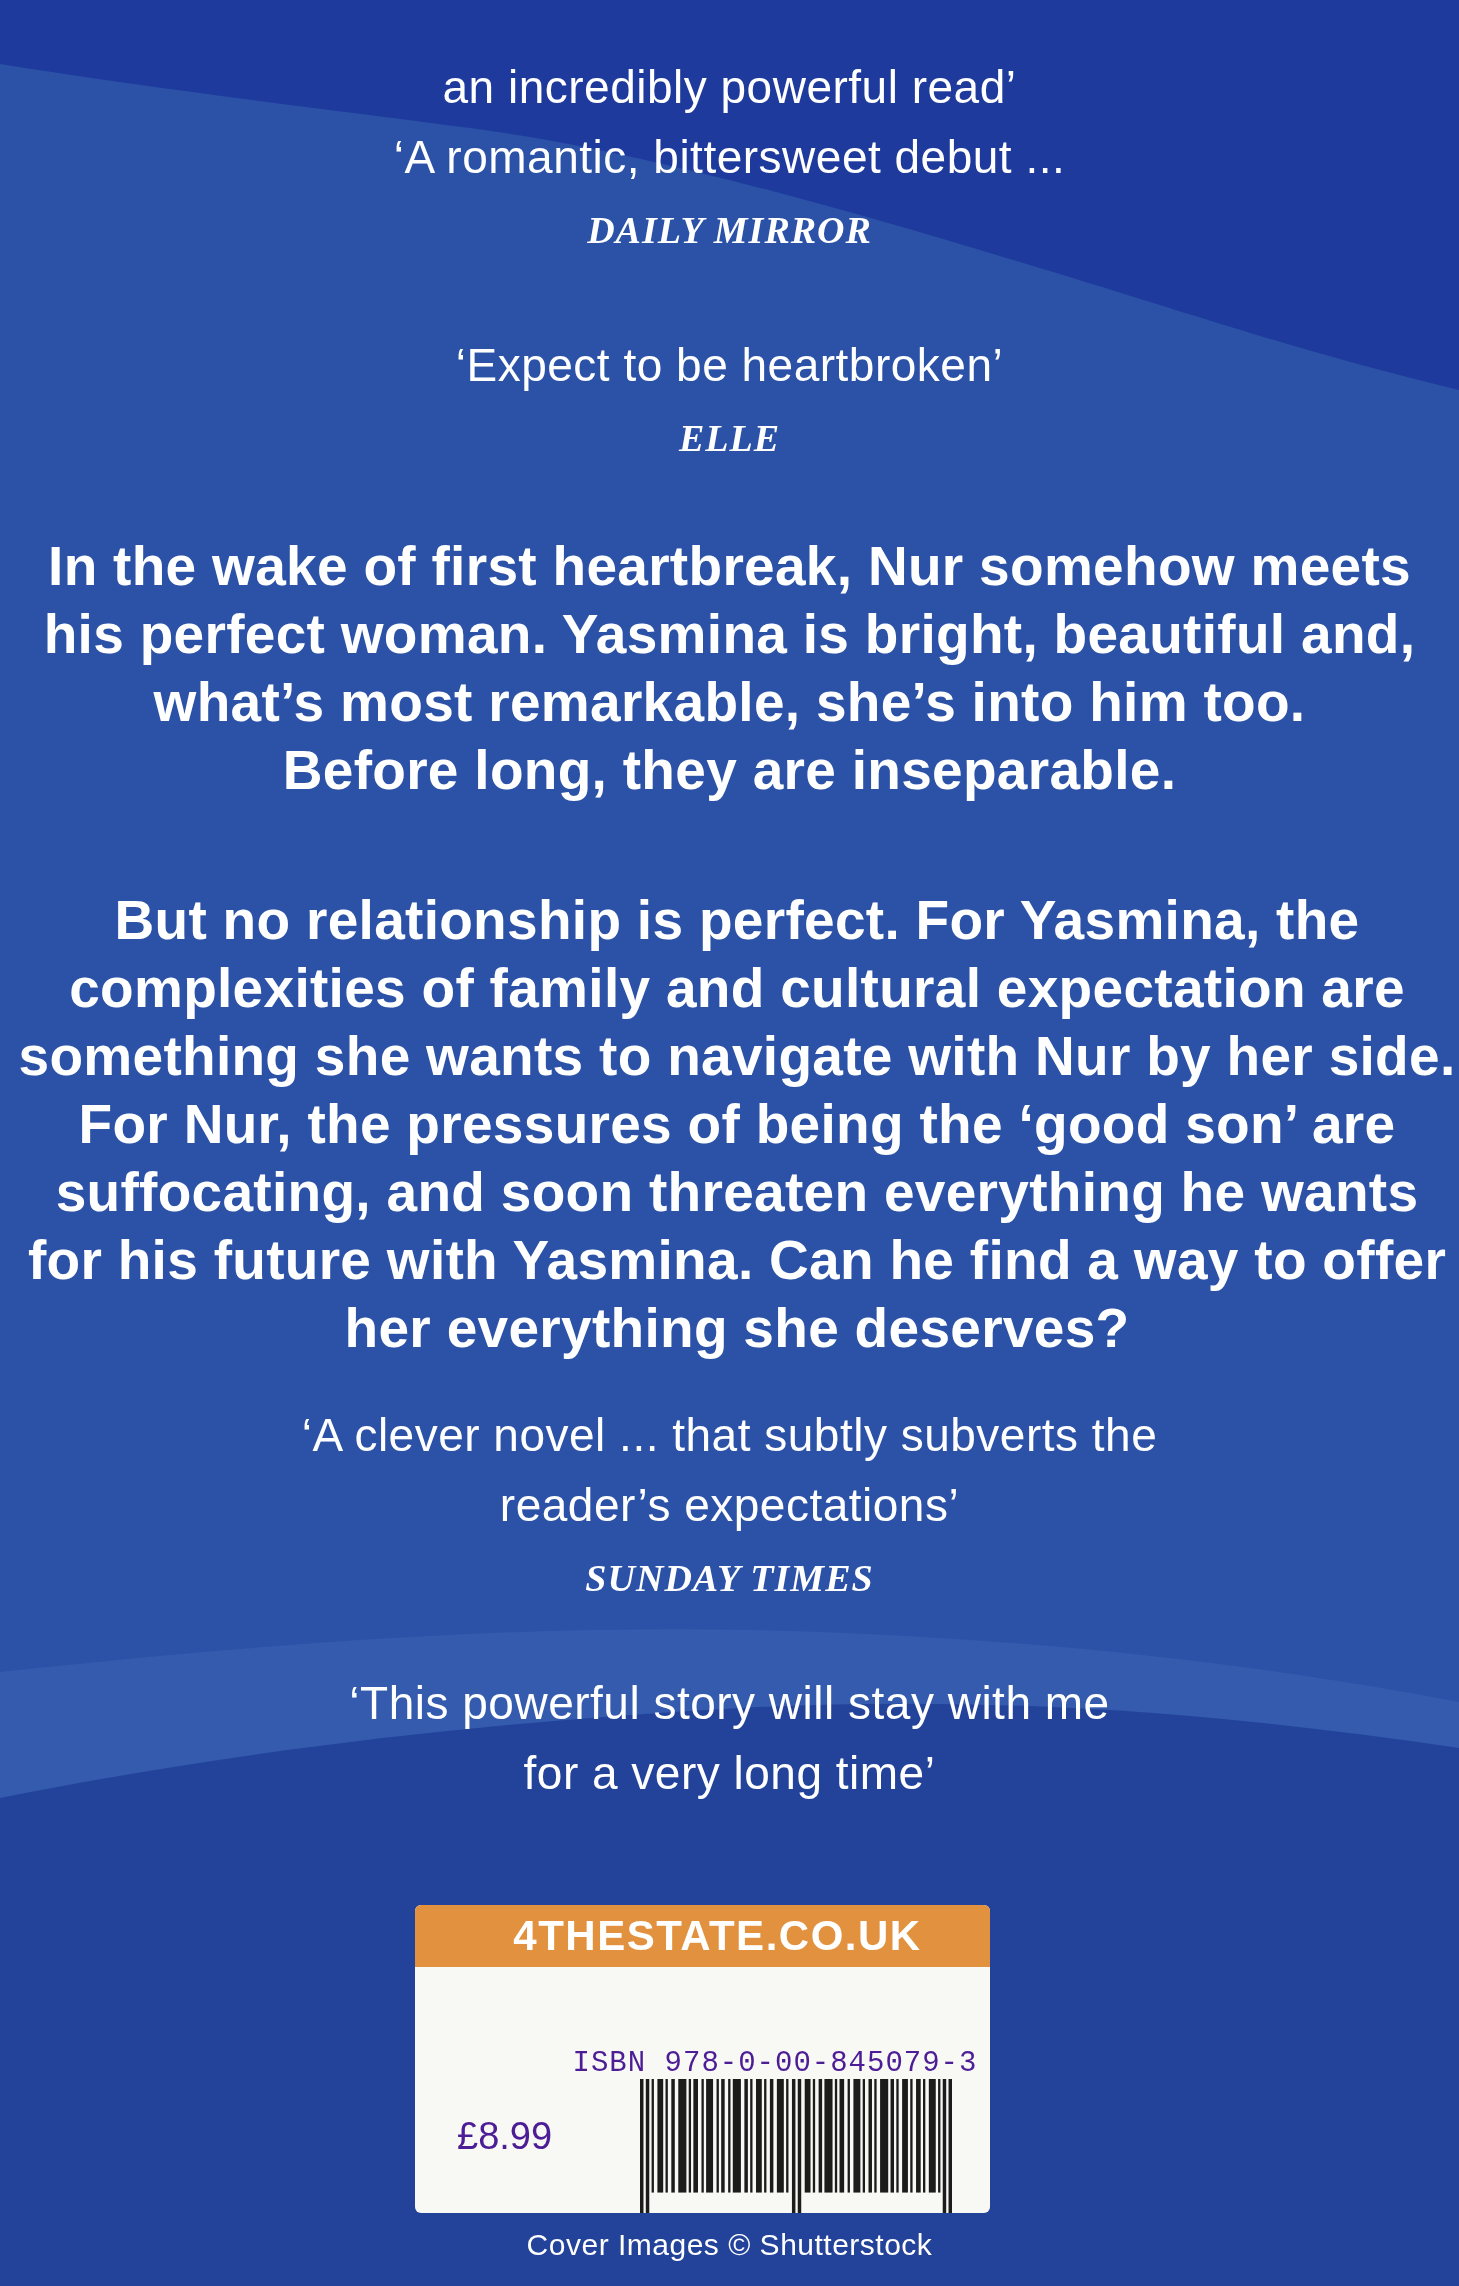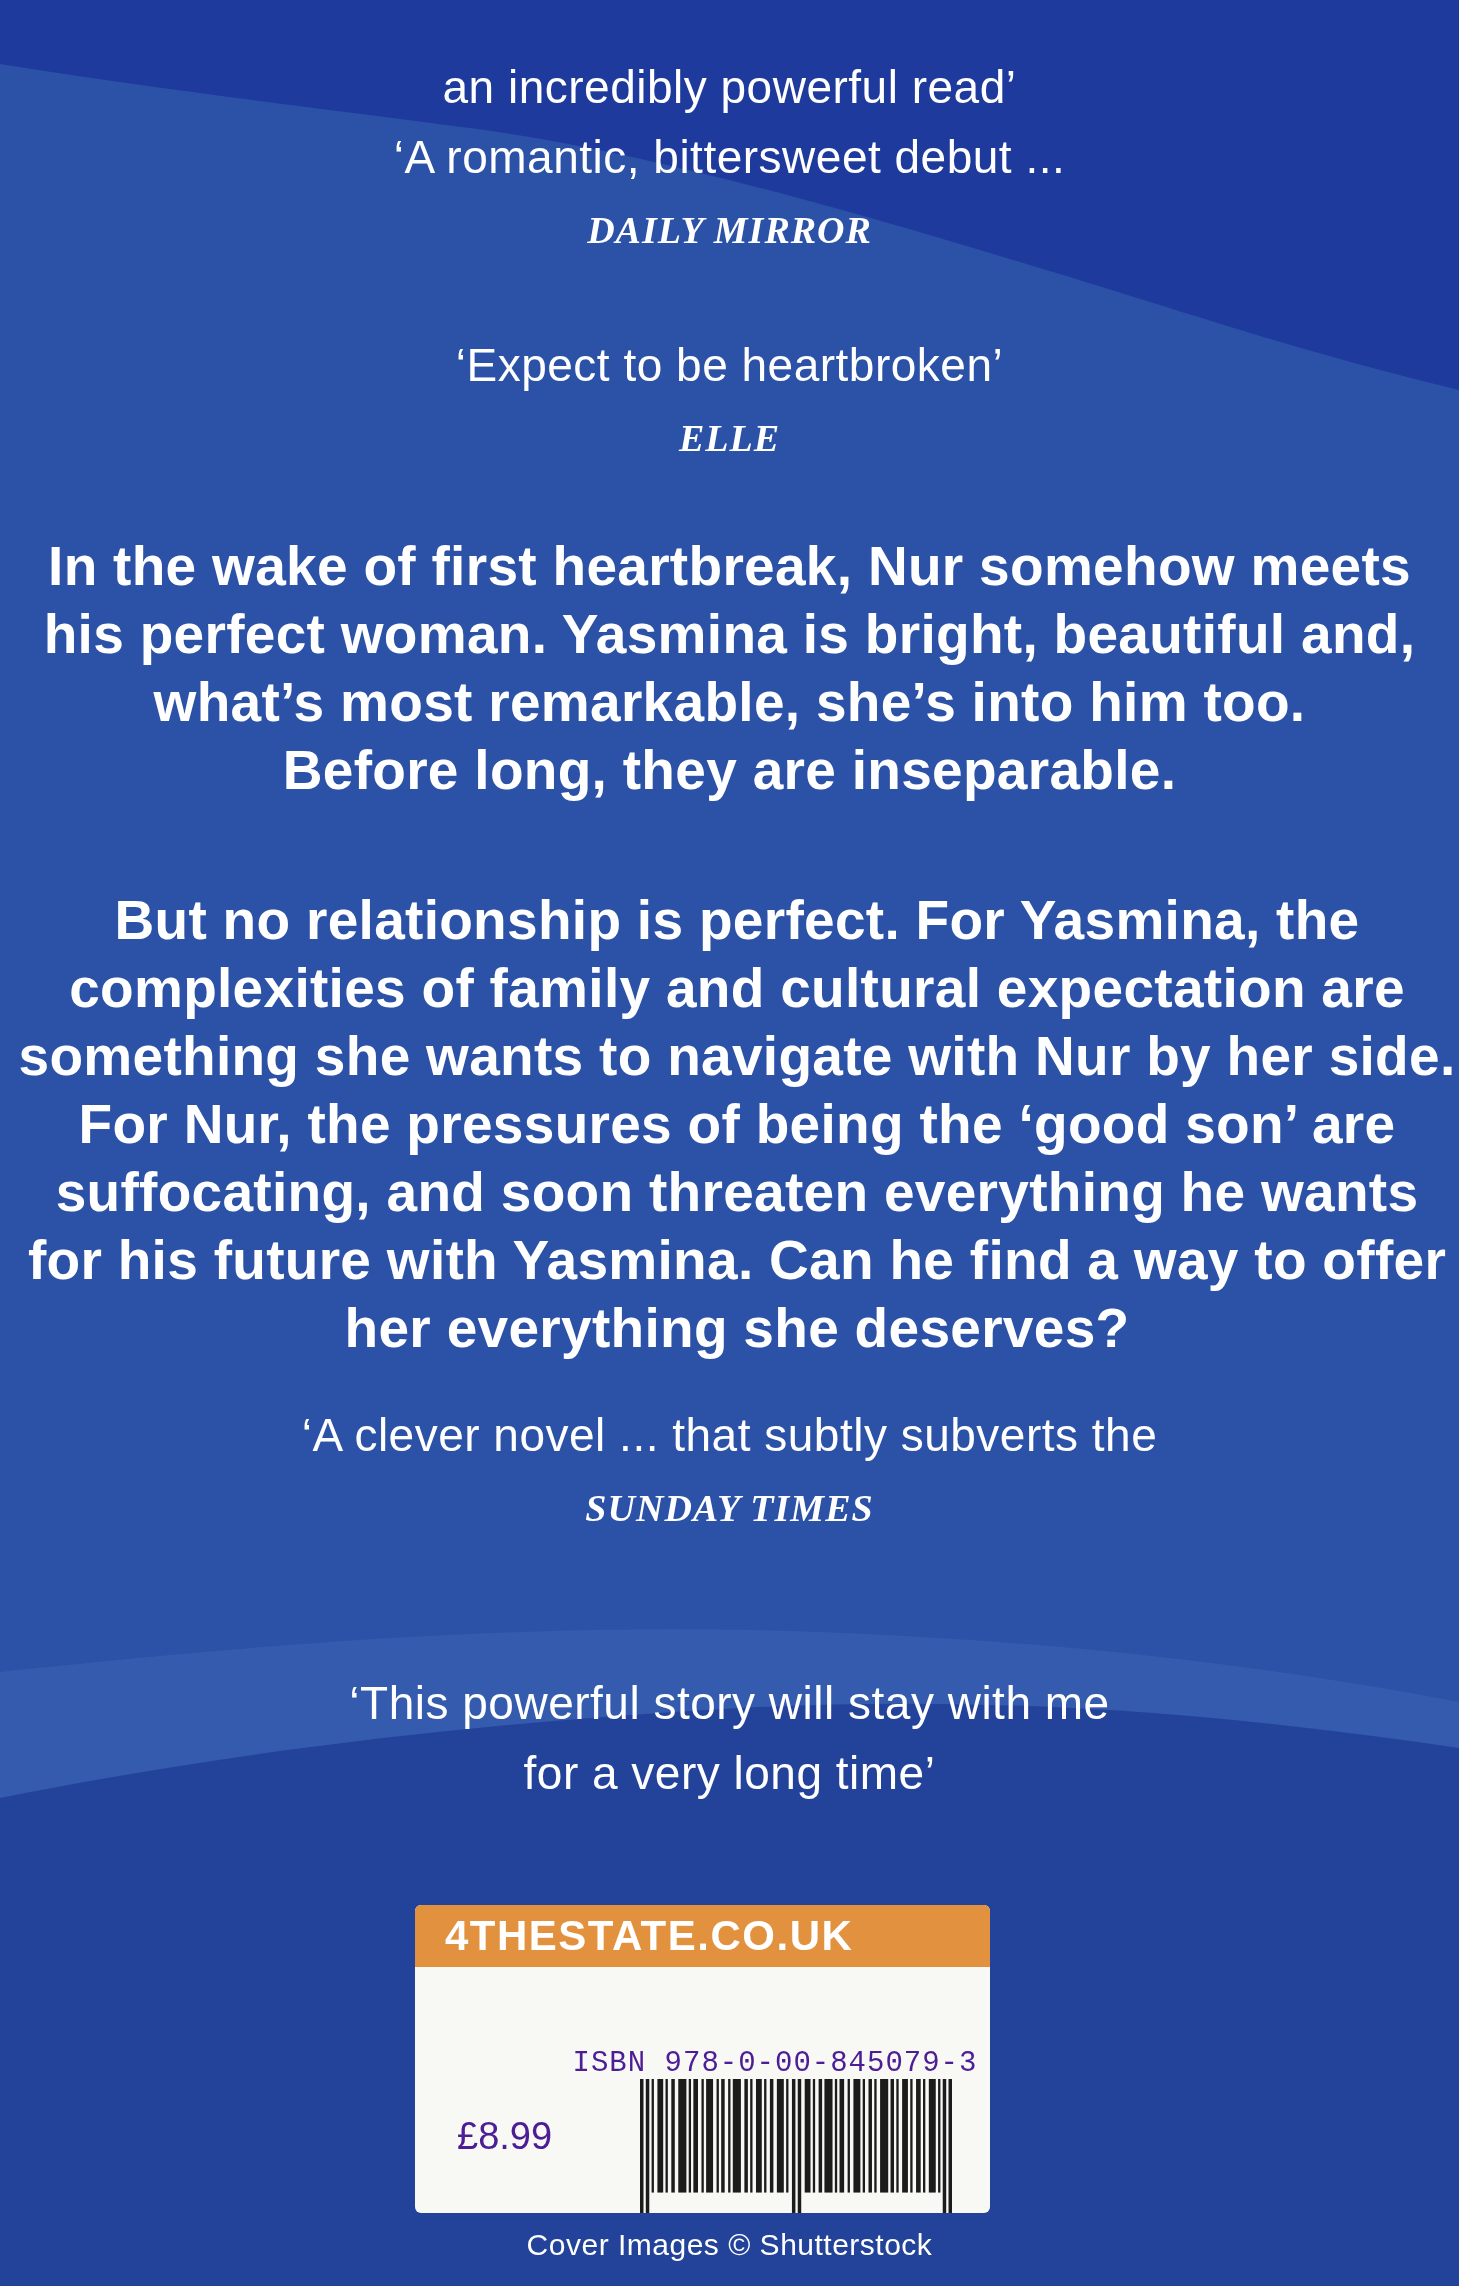--- a/index.html
+++ b/index.html
@@ -31,21 +31,21 @@
   .q3{top:1400px;}
   .q4{top:1668px;}
   .q4 .qsource{font-style:normal;}
   .q4 .qsource .ital{font-style:italic;}
   .bc-box{
     position:absolute;left:415px;top:1905px;width:575px;height:308px;
     background:var(--box_white);border-radius:6px;overflow:hidden;
   }
   .bc-orange{
     height:62px;background:var(--orange);
-    display:flex;align-items:center;justify-content:flex-start;padding-left:30px;
+    display:flex;align-items:center;justify-content:center;padding-left:30px;
   }
   .bc-site{font-size:42px;font-weight:700;letter-spacing:1.5px;color:var(--text_white);white-space:nowrap;}
   .bc-body{position:relative;height:282px;color:#4c1d95;}
   .bc-isbn{
     position:absolute;top:80px;left:150px;width:420px;text-align:center;
     font-family:"Liberation Mono", monospace;font-size:29px;letter-spacing:1px;white-space:nowrap;
   }
   .bc-price{
     position:absolute;top:148px;left:42px;
     font-family:Liberation Sans, sans-serif;font-size:38px;white-space:nowrap;
@@ -87,20 +87,21 @@
   <div class="bline">complexities of family and cultural expectation are</div>
   <div class="bline">something she wants to navigate with Nur by her side.</div>
   <div class="bline">For Nur, the pressures of being the ‘good son’ are</div>
   <div class="bline">suffocating, and soon threaten everything he wants</div>
   <div class="bline">for his future with Yasmina. Can he find a way to offer</div>
   <div class="bline">her everything she deserves?</div>
 </section>
 
 <section class="quote q3">
   <div class="qline">‘A clever novel ... that subtly subverts the</div>
+  <div class="qline">reader’s expectations’</div>
   <div class="qsource">SUNDAY TIMES</div>
 </section>
 
 <section class="quote q4">
   <div class="qline">‘This powerful story will stay with me</div>
   <div class="qline">for a very long time’</div>
 </section>
 
 <div class="bc-box">
   <div class="bc-orange">

